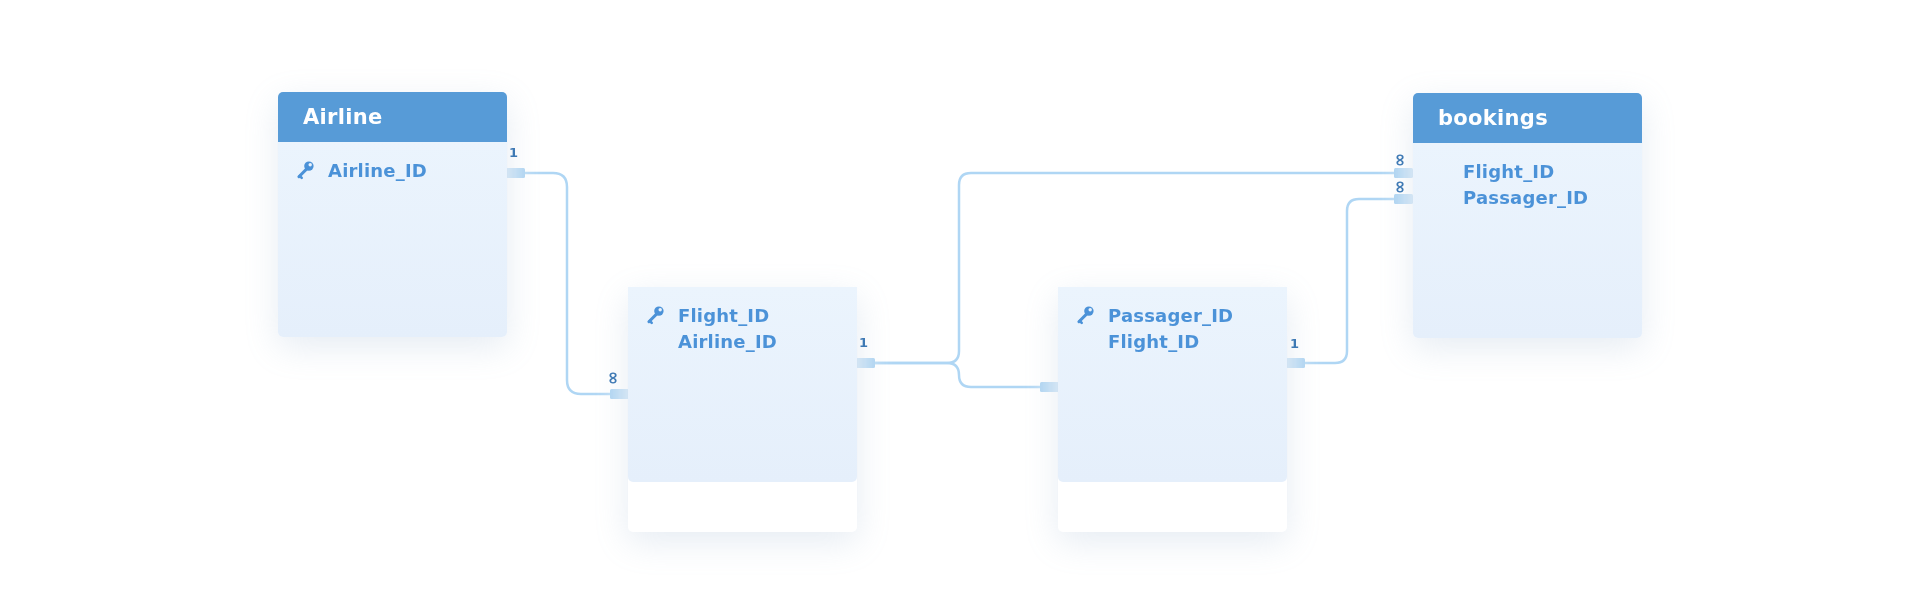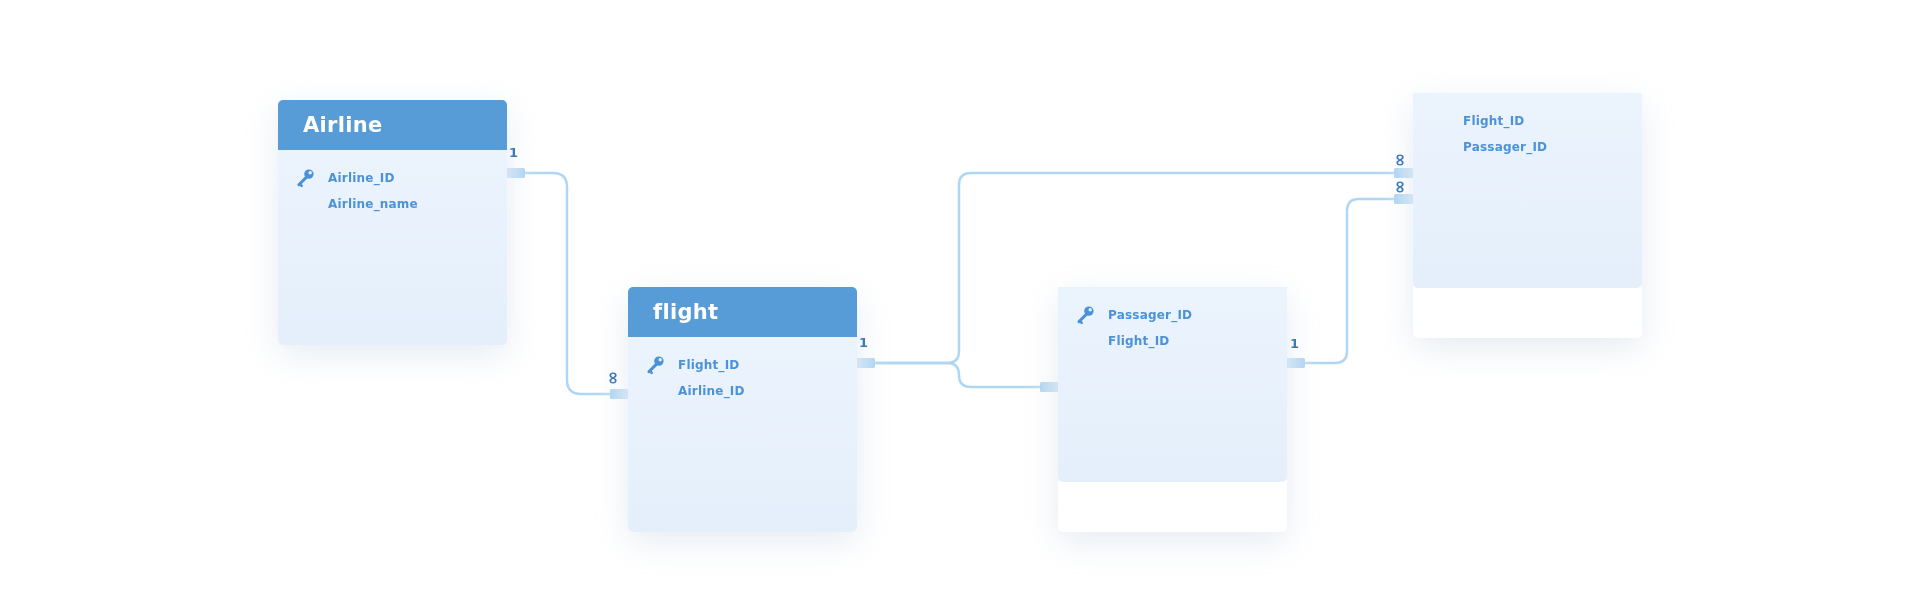--- a/index.html
+++ b/index.html
@@ -23,26 +23,26 @@
     display:flex;align-items:center;padding:0 25px;box-sizing:border-box;
   }
   .tbl-body{
     height:195px;box-sizing:border-box;
     background:linear-gradient(180deg,#ebf4fd 0%,#e5effb 100%);
     border-radius:0 0 5px 5px;
     padding-top:15px;
   }
   .row{
     display:flex;align-items:center;height:26px;padding-left:17px;
-    color:#4b92d8;font-size:12px;font-weight:600;letter-spacing:0.2px;
+    color:#4b92d8;font-size:18px;font-weight:600;letter-spacing:0.2px;
     white-space:nowrap;
   }
   .row .ic{width:20px;height:20px;margin-right:13px;flex:none;}
 
-  .t-airline  {left:278px; top:100px;text-align:right;}
+  .t-airline  {left:278px; top:92px;text-align:right;}
   .t-flight   {left:628px; top:287px;}
   .t-passagers{left:1058px;top:287px;}
   .t-bookings {left:1413px;top:93px;}
 
   .card-label{
     position:absolute;z-index:3;color:#3e79b4;font-weight:bold;
     font-size:13px;line-height:14px;
   }
   .card-label.inf{
     font-size:17px;width:16px;height:14px;text-align:center;
@@ -84,31 +84,24 @@
         <span class="ic">
           <svg viewBox="0 0 20 20" width="20" height="20">
             <circle cx="13.9" cy="6.1" r="4.7" fill="#4b92d8"></circle>
             <circle cx="15.2" cy="4.8" r="1.7" fill="#e9f2fc"></circle>
             <path d="M11.5 9.1 L3.9 16.7" stroke="#4b92d8" stroke-width="3" stroke-linecap="round" fill="none"></path>
             <path d="M4.8 15.9 L6.7 17.8" stroke="#4b92d8" stroke-width="2.6" stroke-linecap="round" fill="none"></path>
           </svg>
         </span>
         <span>Airline_ID</span>
       </div>
-      <div class="row">
-        <span class="ic"></span>
-        <span>Airline_name</span>
-      </div>
     </div>
   </div>
 
   <div class="tbl t-flight">
-    <div class="tbl-header">
-      <span>flight</span>
-    </div>
     <div class="tbl-body">
       <div class="row">
         <span class="ic">
           <svg viewBox="0 0 20 20" width="20" height="20">
             <circle cx="13.9" cy="6.1" r="4.7" fill="#4b92d8"></circle>
             <circle cx="15.2" cy="4.8" r="1.7" fill="#e9f2fc"></circle>
             <path d="M11.5 9.1 L3.9 16.7" stroke="#4b92d8" stroke-width="3" stroke-linecap="round" fill="none"></path>
             <path d="M4.8 15.9 L6.7 17.8" stroke="#4b92d8" stroke-width="2.6" stroke-linecap="round" fill="none"></path>
           </svg>
         </span>
@@ -135,20 +128,23 @@
         <span>Passager_ID</span>
       </div>
       <div class="row">
         <span class="ic"></span>
         <span>Flight_ID</span>
       </div>
     </div>
   </div>
 
   <div class="tbl t-bookings">
+    <div class="tbl-header">
+      <span>bookings</span>
+    </div>
     <div class="tbl-body">
       <div class="row">
         <span class="ic"></span>
         <span>Flight_ID</span>
       </div>
       <div class="row">
         <span class="ic"></span>
         <span>Passager_ID</span>
       </div>
     </div>

